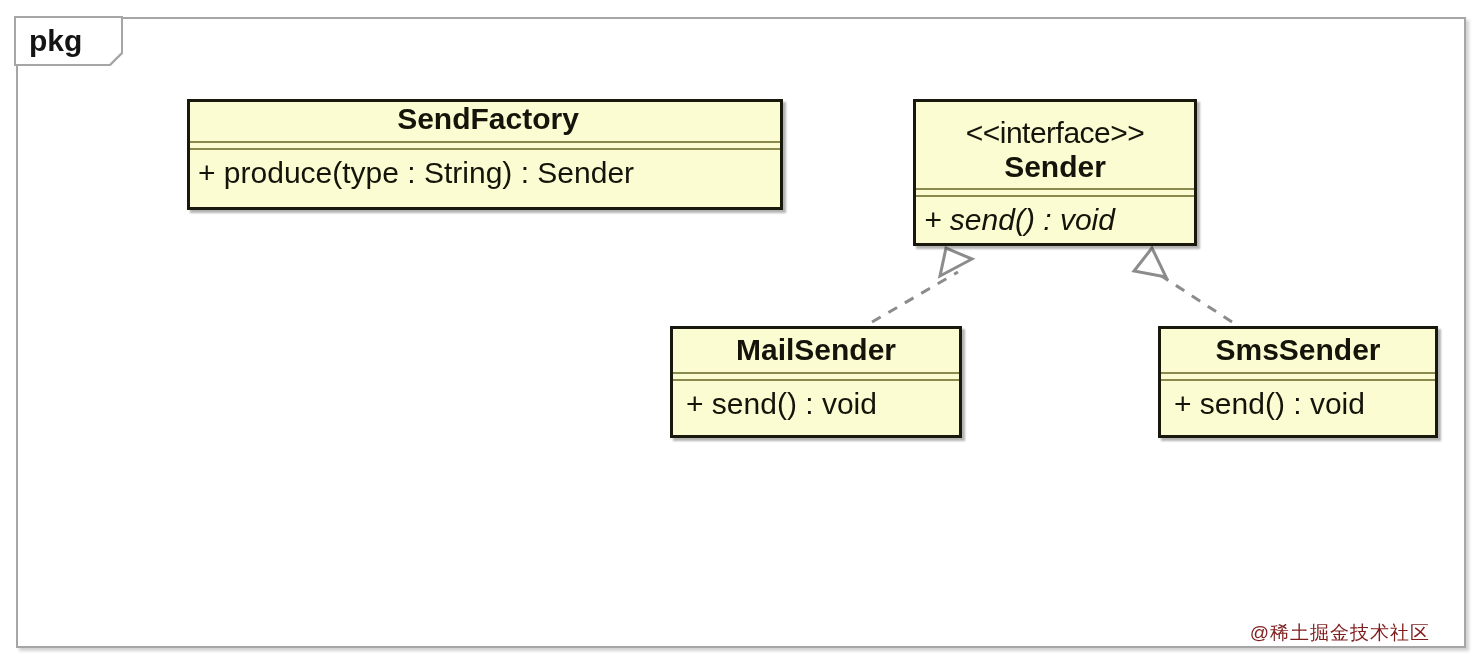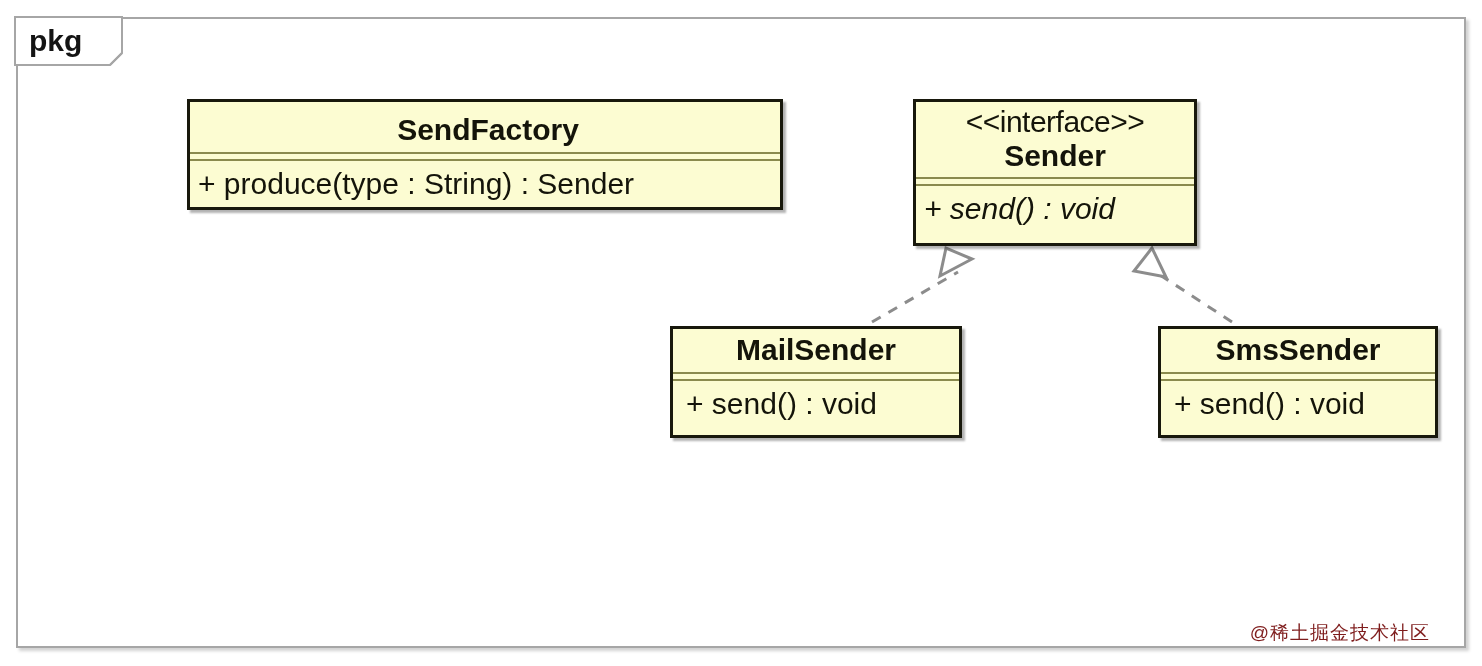--- a/index.html
+++ b/index.html
@@ -101,29 +101,29 @@
     font-style: italic;
   }
 
   
   #class-sendfactory {
     left: 187px;
     top: 99px;
     width: 596px;
     height: 111px;
   }
-  #class-sendfactory .uml-head { padding-top: 11px; margin-left: 6px; }
+  #class-sendfactory .uml-head { padding-top: 0; margin-left: 6px; }
 
   #class-sender {
     left: 913px;
     top: 99px;
     width: 284px;
     height: 147px;
   }
-  #class-sender .uml-head { padding-top: 3px; }
+  #class-sender .uml-head { padding-top: 14px; }
 
   #class-mailsender {
     left: 670px;
     top: 326px;
     width: 292px;
     height: 112px;
   }
 
   #class-smssender {
     left: 1158px;

